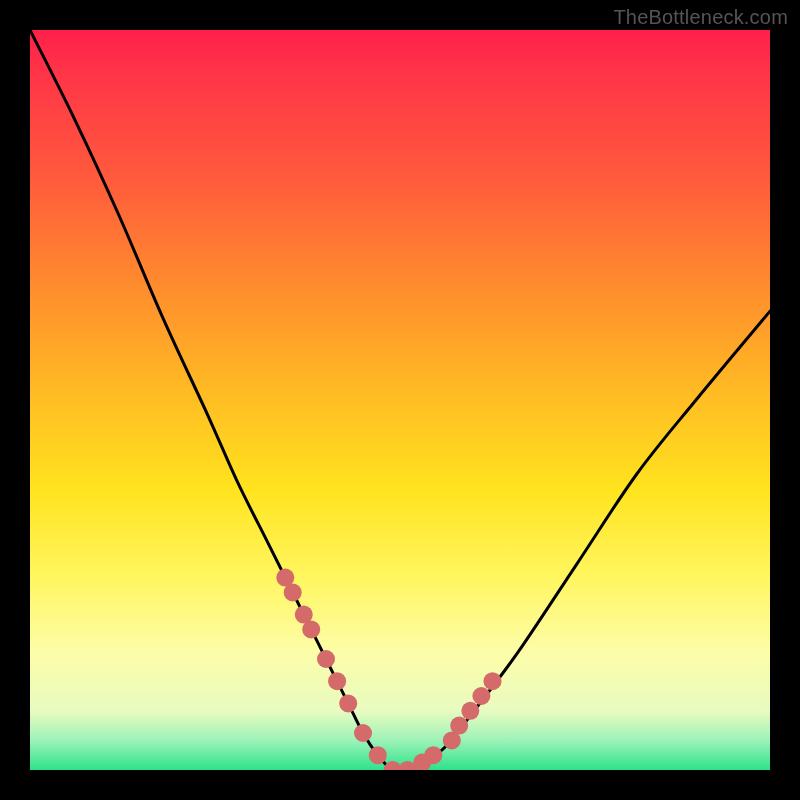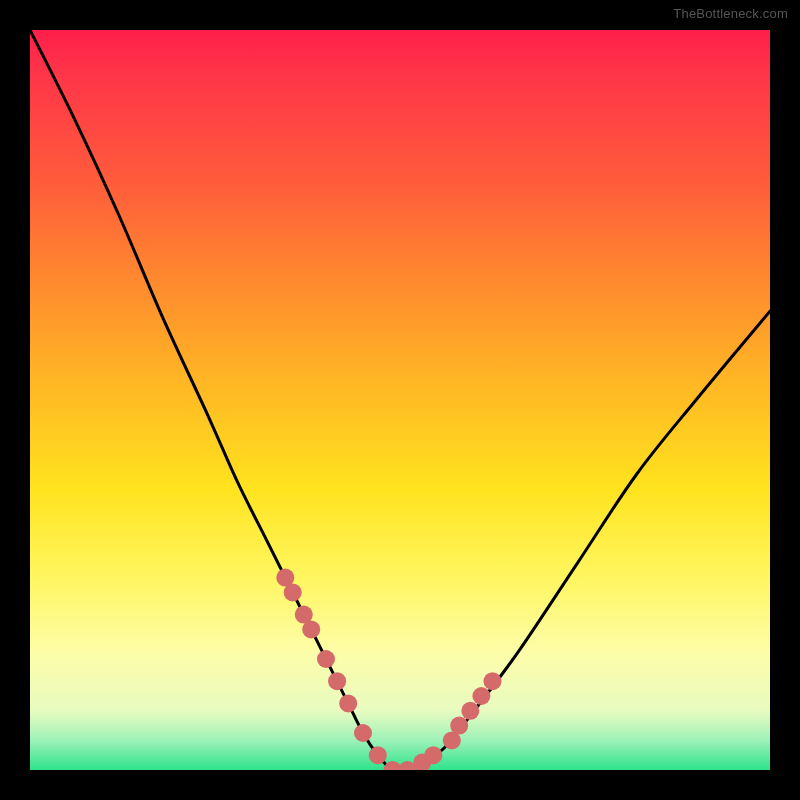--- a/index.html
+++ b/index.html
@@ -44,21 +44,21 @@
     top: 0;
     width: 740px;
     height: 740px;
     pointer-events: none;
   }
   .watermark {
     position: absolute;
     top: 6px;
     right: 12px;
     color: #555;
-    font-size: 13px;
+    font-size: 20px;
     font-weight: 500;
     letter-spacing: 0.2px;
     user-select: none;
   }
 </style>
 </head>
 <body>
 
 <div class="watermark">TheBottleneck.com</div>
 

